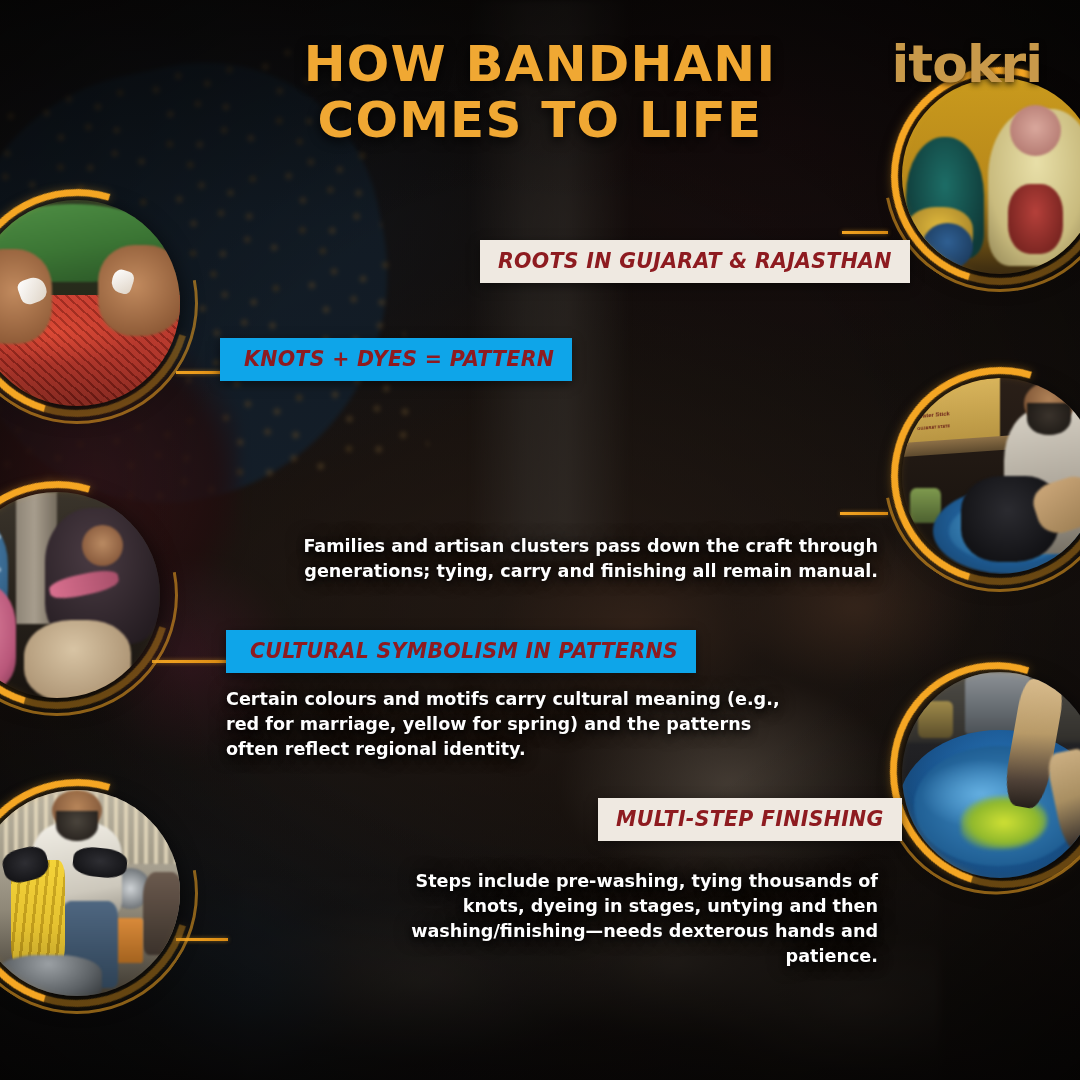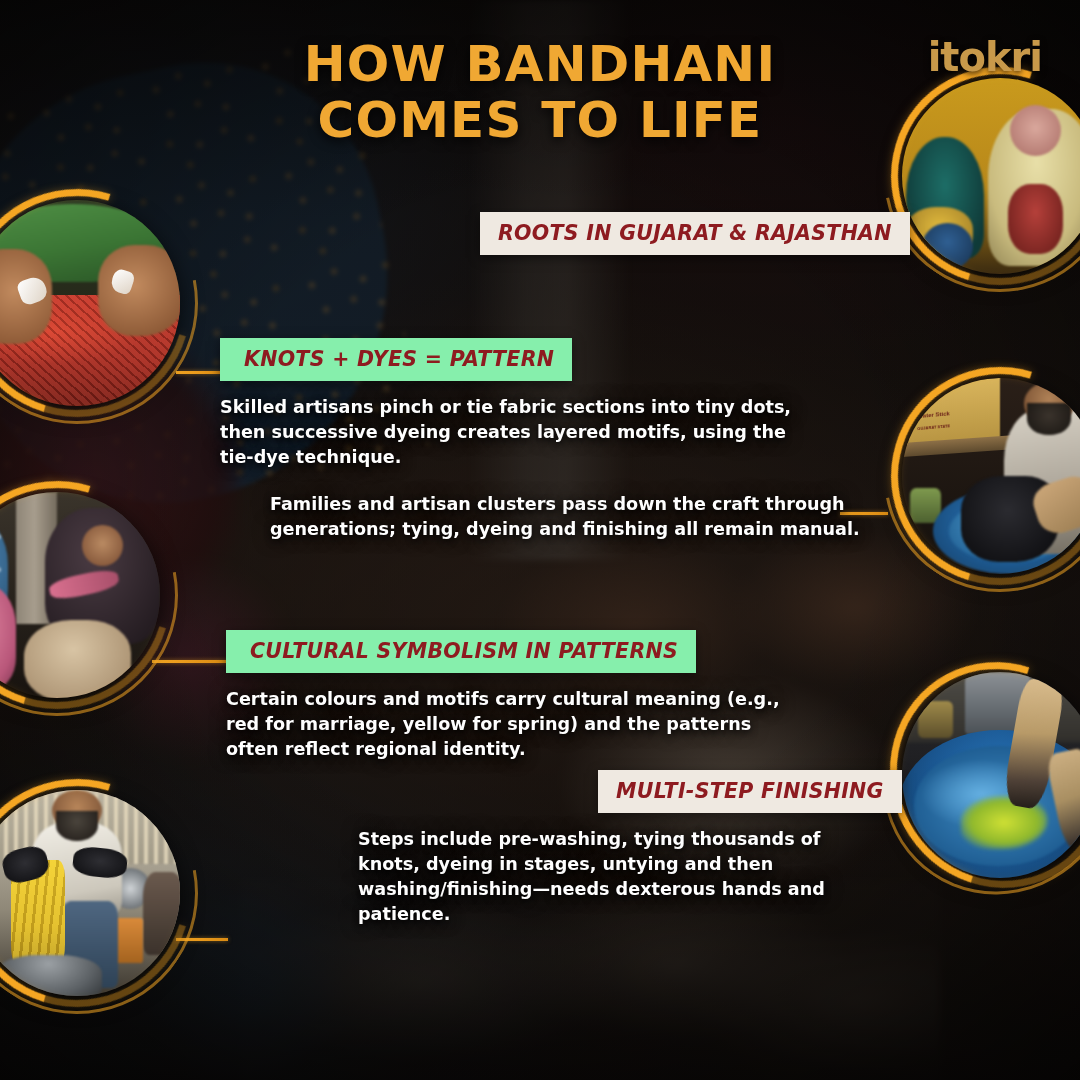--- a/index.html
+++ b/index.html
@@ -118,21 +118,21 @@
     background:
       linear-gradient(180deg,rgba(8,6,5,.80) 0%,rgba(12,9,7,.62) 20%,rgba(14,10,8,.55) 50%,rgba(12,9,7,.62) 80%,rgba(8,6,5,.86) 100%);
   }
   .bg-vignette{
     background:radial-gradient(ellipse 78% 72% at 50% 48%, rgba(0,0,0,0) 40%, rgba(0,0,0,.55) 100%);
   }
 
   
   .logo{
     position:absolute; right:38px; top:34px;
-    font-size:40px; font-weight:700; letter-spacing:-1px;
+    font-size:52px; font-weight:700; letter-spacing:-1px;
     color:#c8994a;
     font-family:"DejaVu Sans", sans-serif;
     text-shadow:0 2px 6px rgba(0,0,0,.8);
     z-index:40;
   }
 
   
   .title{
     position:absolute; left:0; right:0; top:36px;
     text-align:center;
@@ -486,34 +486,34 @@
     font-size:20.5px;
     font-weight:700;
     font-style:italic;
     letter-spacing:.3px;
     color:#8E1B20;
     white-space:nowrap;
     font-family:"DejaVu Sans", sans-serif;
     box-shadow:0 3px 10px rgba(0,0,0,.5);
   }
   .badge.cream{ background:#EFE9E1; }
-  .badge.amber{ background:#86efac;padding-left:24px; }
+  .badge.amber{ background:#0ea5e9;padding-left:24px; }
 
   .body{
     margin-top:14px;
     font-size:17.6px;
     line-height:1.42;
     font-weight:700;
     color:#FFFFFF;
     text-shadow:0 2px 7px rgba(0,0,0,.95), 0 0 18px rgba(0,0,0,.7);
     font-family:"DejaVu Sans", sans-serif;
   }
 
   .align-left{ text-align:left; }
-  .align-right{ text-align:left; }
+  .align-right{ text-align:right;margin-top:28px; }
 
   
   .sec1{ left:480px; top:212px; width:400px; }
   .sec1 .body{ width:578px; margin-left:-198px; }
 
   .sec2{ left:220px; top:338px; width:420px; }
   .sec2 .body{ width:580px; }
 
   .sec3{ left:538px; top:478px; width:340px; }
   .sec3 .body{ width:608px; margin-left:-268px; }
@@ -658,25 +658,24 @@
   <div class="connector" style="left:152px; top:660px; width:76px;"></div>
   <div class="connector" style="left:842px; top:803px; width:48px;"></div>
   <div class="connector" style="left:176px; top:938px; width:52px;"></div>
 
   <div class="sec sec1 align-right">
     <span class="badge cream">ROOTS IN GUJARAT &amp; RAJASTHAN</span>
   </div>
 
   <div class="sec sec2 align-left">
     <span class="badge amber">KNOTS + DYES = PATTERN</span>
-    <div class="body align-left">Skilled artisans pinch or tie fabric sections into tiny dots, then successive dyeing creates layered motifs, using the tie-dye technique.</div>
   </div>
 
   <div class="sec sec3 align-right">
-    <div class="body align-right">Families and artisan clusters pass down the craft through generations; tying, dyeing and finishing all remain manual.</div>
+    <div class="body align-right">Families and artisan clusters pass down the craft through generations; tying, carry and finishing all remain manual.</div>
   </div>
 
   <div class="sec sec5 align-right">
     <span class="badge cream">MULTI-STEP FINISHING</span>
     <div class="body align-right">Steps include pre-washing, tying thousands of knots, dyeing in stages, untying and then washing/finishing—needs dexterous hands and patience.</div>
   </div>
 
   <div class="sec sec4 align-left">
     <span class="badge amber">CULTURAL SYMBOLISM IN PATTERNS</span>
     <div class="body align-left">Certain colours and motifs carry cultural meaning (e.g., red for marriage, yellow for spring) and the patterns often reflect regional identity.</div>

